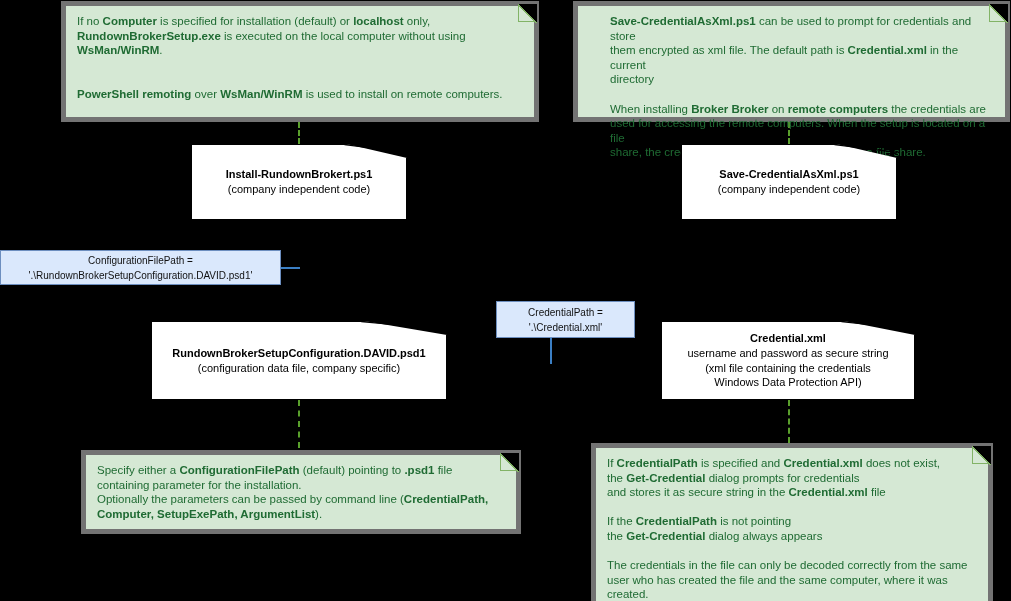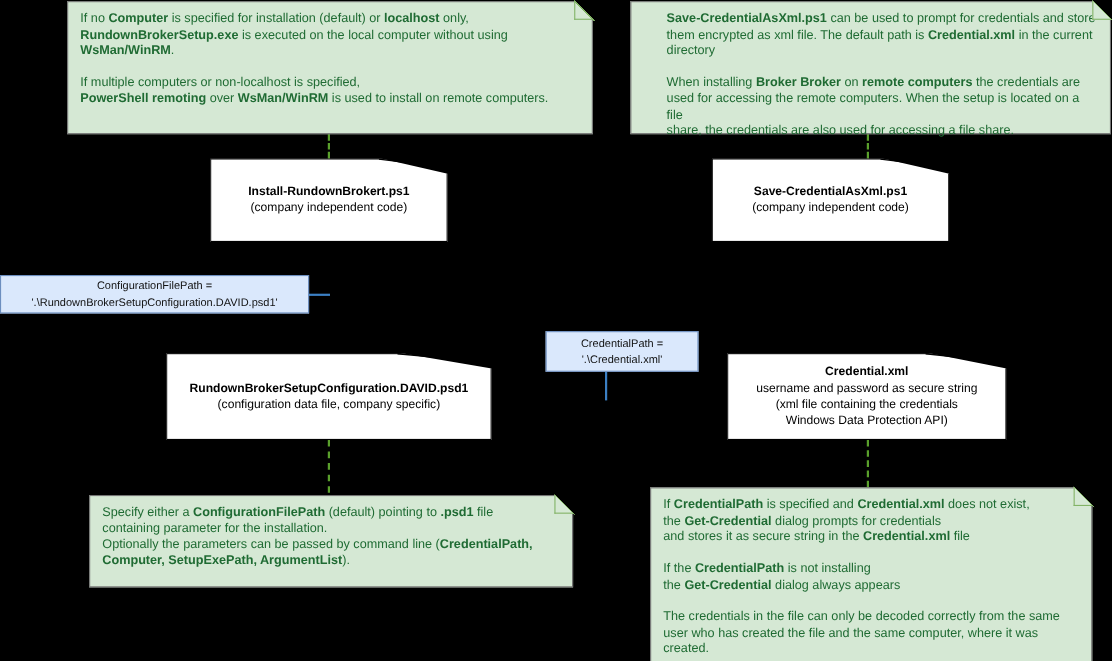--- a/index.html
+++ b/index.html
@@ -13,21 +13,21 @@
     height: 601px;
     background: #000000;
     font-family: "Liberation Sans", sans-serif;
     overflow: hidden;
   }
 
   
   .note {
     position: absolute;
     background: #d5e8d4;
-    border: 1px solid #737373;
+    border: 5px solid #737373;
     color: #1f6b33;
     font-size: 11.5px;
     line-height: 14.6px;
     box-sizing: border-box;
     padding: 8px 11px 8px 11px;
   }
   .note .fold {
     position: absolute;
     top: -1px;
     right: -1px;
@@ -144,21 +144,21 @@
   <div class="conn conn-v-green" style="left:788px; top:400px; height:43px;"></div>
 
   <div class="note" style="left:61px; top:1px; width:478px; height:121px;">
     <div class="fold"></div>
     <p>
       <span>If no </span><b>Computer</b><span> is specified for installation (default) or </span><b>localhost</b><span> only,</span><br>
       <b>RundownBrokerSetup.exe</b><span> is executed on the local computer without using</span><br>
       <b>WsMan/WinRM</b><span>.</span>
     </p>
     <p class="gap">
-      <span>If multiple computers or non-localhost is specified,</span><br>
+      <br>
       <b>PowerShell remoting</b><span> over </span><b>WsMan/WinRM</b><span> is used to install on remote computers.</span>
     </p>
   </div>
 
   <div class="note" style="left:573px; top:1px; width:437px; height:121px;padding-left:32px;">
     <div class="fold"></div>
     <p>
       <b>Save</b><b>-CredentialAsXml.ps1</b><span> can be used to prompt for credentials and store</span><br>
       <span>them encrypted as xml file. The default path is </span><b>Credential.xml</b><span> in the current</span><br>
       <span>directory</span>
@@ -172,21 +172,21 @@
 
   <div class="doc" style="left:191px; top:144px; width:216px; height:76px;">
     <div class="sheet"></div>
     <div class="foldline"></div>
     <div class="txt">
       <div class="title">Install-RundownBrokert.ps1</div>
       <div class="sub">(company independent code)</div>
     </div>
   </div>
 
-  <div class="doc" style="left:647px; top:144px; width:216px; height:76px;text-align:center;">
+  <div class="doc" style="left:681px; top:144px; width:216px; height:76px;text-align:center;">
     <div class="sheet"></div>
     <div class="foldline"></div>
     <div class="txt">
       <div class="title">Save-CredentialAsXml.ps1</div>
       <div class="sub">(company independent code)</div>
     </div>
   </div>
 
   <div class="param" style="left:0px; top:250px; width:281px; height:35px;">
     <span>ConfigurationFilePath =</span>
@@ -229,21 +229,21 @@
   </div>
 
   <div class="note" style="left:591px; top:443px; width:402px; height:183px;">
     <div class="fold"></div>
     <p>
       <span>If </span><b>CredentialPath</b><span> is specified and </span><b>Credential.xml</b><span> does not exist,</span><br>
       <span>the </span><b>Get-Credential</b><span> dialog prompts for credentials</span><br>
       <span>and stores it as secure string in the </span><b>Credential.xml</b><span> file</span>
     </p>
     <p class="gap">
-      <span>If the </span><b>CredentialPath</b><span> is not installing</span><br>
+      <span>If the </span><b>CredentialPath</b><span> is not pointing</span><br>
       <span>the </span><b>Get-Credential</b><span> dialog always appears</span>
     </p>
     <p class="gap">
       <span>The credentials in the file can only be decoded correctly from the same</span><br>
       <span>user who has created the file and the same computer, where it was</span><br>
       <span>created.</span>
     </p>
   </div>
 
 </div>

